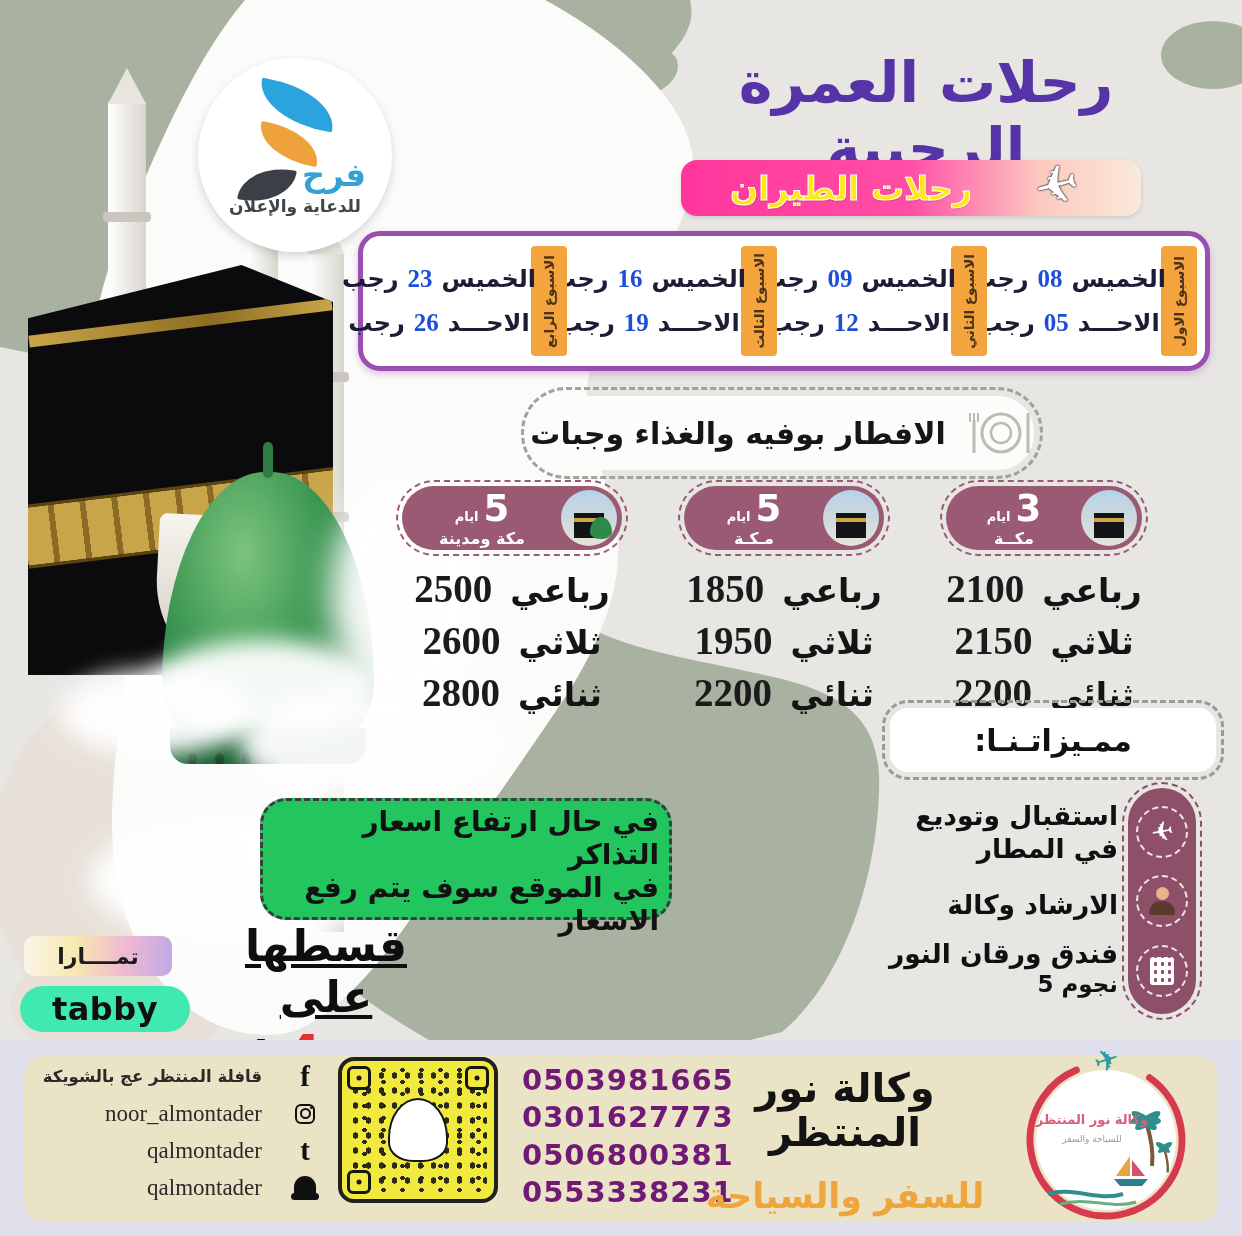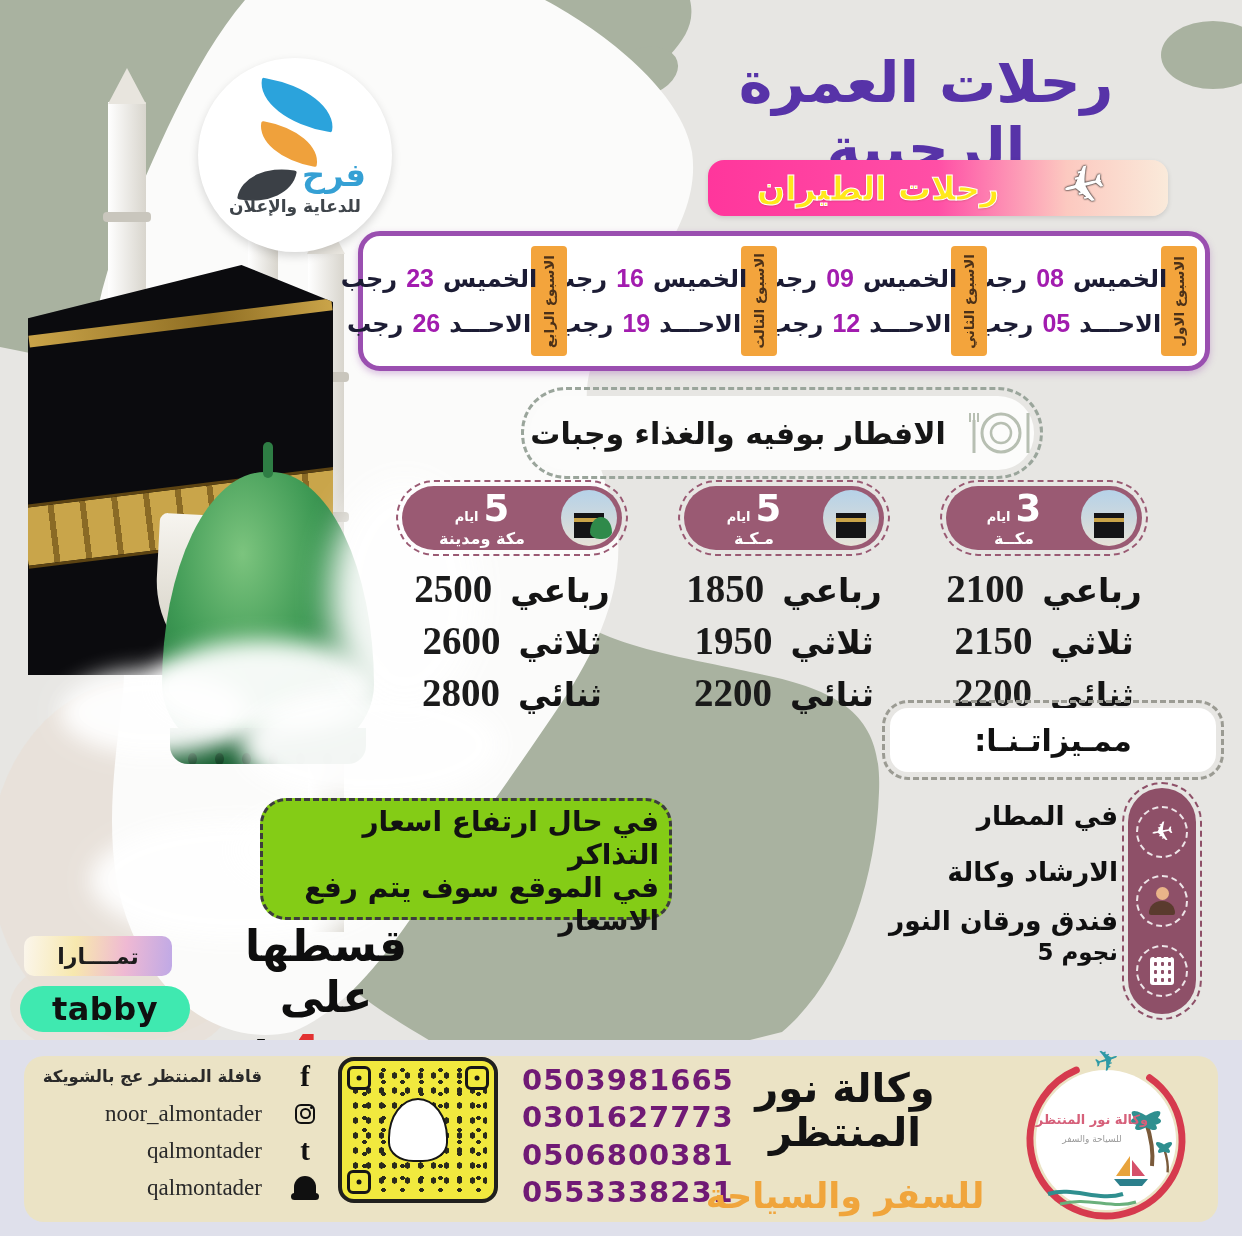--- a/index.html
+++ b/index.html
@@ -40,40 +40,40 @@
   .leaf{position:absolute;border-radius:2px 100% 2px 100%;}
   .leaf-blue{left:14px;top:2px;width:78px;height:42px;background:#2ba3dc;transform:rotate(10deg);}
   .leaf-orange{left:14px;top:44px;width:62px;height:36px;background:#efa13c;transform:rotate(10deg);}
   .leaf-dark{left:4px;top:76px;width:38px;height:54px;background:#3b4046;transform:rotate(100deg);}
   .brand-name{position:absolute;right:26px;top:98px;font-size:32px;font-weight:900;color:#35a0d4;}
   .brand-tag{position:absolute;left:0;right:0;bottom:36px;text-align:center;font-size:17px;font-weight:700;color:#3f454b;}
 
   
   .title{left:638px;top:50px;width:576px;text-align:center;font-size:57px;font-weight:900;
          color:#5733a8;direction:rtl;line-height:1.15;}
-  .flight-badge{left:708px;top:160px;width:460px;height:56px;border-radius:16px;
+  .flight-badge{left:681px;top:160px;width:460px;height:56px;border-radius:16px;
                 background:linear-gradient(90deg,#ff369c 0%,#ff4fa6 50%,#fcc9c0 78%,#faeada 100%);
                 box-shadow:0 2px 5px rgba(0,0,0,.12);}
   .badge-text{position:absolute;left:30px;right:150px;top:0;bottom:0;display:flex;align-items:center;justify-content:center;
               font-size:33px;font-weight:900;color:#ffe81a;direction:rtl;
               -webkit-text-stroke:1px #ffffff;text-shadow:0 1px 2px rgba(120,40,0,.35);}
   .badge-plane{position:absolute;right:62px;top:50%;transform:translateY(-54%) scaleX(-1) rotate(14deg);
                font-size:52px;color:#ffffff;text-shadow:0 0 2px #222,0 0 2px #222;}
 
   
   .schedule{left:358px;top:231px;width:852px;height:140px;background:#fff;border:5px solid #9a4fb0;
             border-radius:22px;box-shadow:0 3px 7px rgba(154,79,176,.35);box-sizing:border-box;
             display:flex;direction:rtl;align-items:center;justify-content:space-evenly;padding:0 8px;}
   .week-group{display:flex;direction:rtl;align-items:center;gap:10px;}
   .week-bar{width:36px;height:110px;background:#f3a43c;border-radius:4px;display:flex;align-items:center;justify-content:center;}
   .week-bar span{writing-mode:vertical-rl;transform:rotate(180deg);font-size:13.5px;font-weight:700;color:#4c3118;white-space:nowrap;}
   .week-col{display:flex;flex-direction:column;gap:16px;width:164px;}
   .date-row{display:flex;direction:rtl;justify-content:center;align-items:baseline;gap:9px;
             font-size:24px;font-weight:900;color:#1c1c34;white-space:nowrap;}
-  .d-num{font-family:Liberation Sans, sans-serif;font-size:25px;font-weight:700;color:#a21caf;}
+  .d-num{font-family:Liberation Serif, serif;font-size:25px;font-weight:700;color:#1d4ed8;}
 
   
   .meal{left:530px;top:396px;width:504px;height:74px;background:#fcfcfb;border-radius:36px;
         outline:3px dashed #9aa59b;outline-offset:6px;display:flex;direction:rtl;align-items:center;
         justify-content:center;gap:22px;}
   .meal-text{font-size:30px;font-weight:900;color:#161616;}
 
   
   .cards{left:402px;top:486px;width:740px;display:flex;direction:rtl;justify-content:space-between;}
   .card{display:flex;flex-direction:column;}
@@ -112,25 +112,25 @@
   .g-body{width:26px;height:14px;background:#5a3b2e;border-radius:12px 12px 2px 2px;margin-top:1px;}
   .bldg{width:24px;height:28px;background:#fff;border-radius:3px;
         background-image:radial-gradient(#8e5068 1.6px,transparent 1.8px);background-size:7px 8px;background-position:2px 3px;}
   .feat-texts{left:860px;top:800px;width:258px;direction:rtl;text-align:right;color:#101010;}
   .feat-item{font-size:26.5px;font-weight:900;line-height:1.24;}
   .feat-item.mt1{margin-top:23px;}
   .feat-item.mt2{margin-top:16px;}
   .stars-ltr{direction:ltr;unicode-bidi:isolate;font-size:23px;}
 
   
-  .disclaimer{left:260px;top:798px;width:412px;height:122px;background:#84cc16;border:3px dashed #3d3d3d;
+  .disclaimer{left:260px;top:798px;width:412px;height:122px;background:#22c55e;border:3px dashed #3d3d3d;
               border-radius:26px;box-sizing:border-box;display:flex;flex-direction:column;justify-content:space-evenly;
               align-items:center;font-size:28px;font-weight:900;color:#121212;direction:rtl;padding:4px 10px;}
   .installment{left:192px;top:920px;width:268px;text-align:center;direction:rtl;color:#0e0e0e;}
-  .inst-1{font-size:44px;font-weight:900;}
+  .inst-1{font-size:44px;font-weight:900;text-decoration:underline;}
   .inst-2{font-size:44px;font-weight:900;margin-top:2px;}
   .inst-digit{color:#e23131;font-size:52px;font-weight:900;}
   .tamara{left:24px;top:936px;width:148px;height:40px;border-radius:10px;
           background:linear-gradient(95deg,#fbf6ec 0%,#f7e8ae 35%,#efb9d3 68%,#bfa9e6 100%);
           display:flex;align-items:center;justify-content:center;font-size:22px;font-weight:900;color:#1c1c1c;direction:rtl;}
   .tabby{left:20px;top:986px;width:170px;height:46px;border-radius:23px;background:#3fe9b0;
          display:flex;align-items:center;justify-content:center;font-size:32px;font-weight:800;color:#101010;letter-spacing:.5px;}
 
   
   .footer{left:0;top:1040px;width:1242px;height:196px;background:#dfe0eb;}
@@ -415,20 +415,21 @@
           <div class="g-head"></div>
           <div class="g-body"></div>
         </div>
     </div>
     <div class="f-circ">
         <div class="bldg"></div>
       </div>
   </div>
   <div class="abs feat-texts">
     <div class="feat-item">
+      <div>استقبال وتوديع</div>
       <div>في المطار</div>
     </div>
     <div class="feat-item mt1">
       <div>الارشاد وكالة</div>
     </div>
     <div class="feat-item mt2">
       <div>فندق ورقان النور</div>
       <div class="stars-ltr">5 نجوم</div>
     </div>
   </div>

